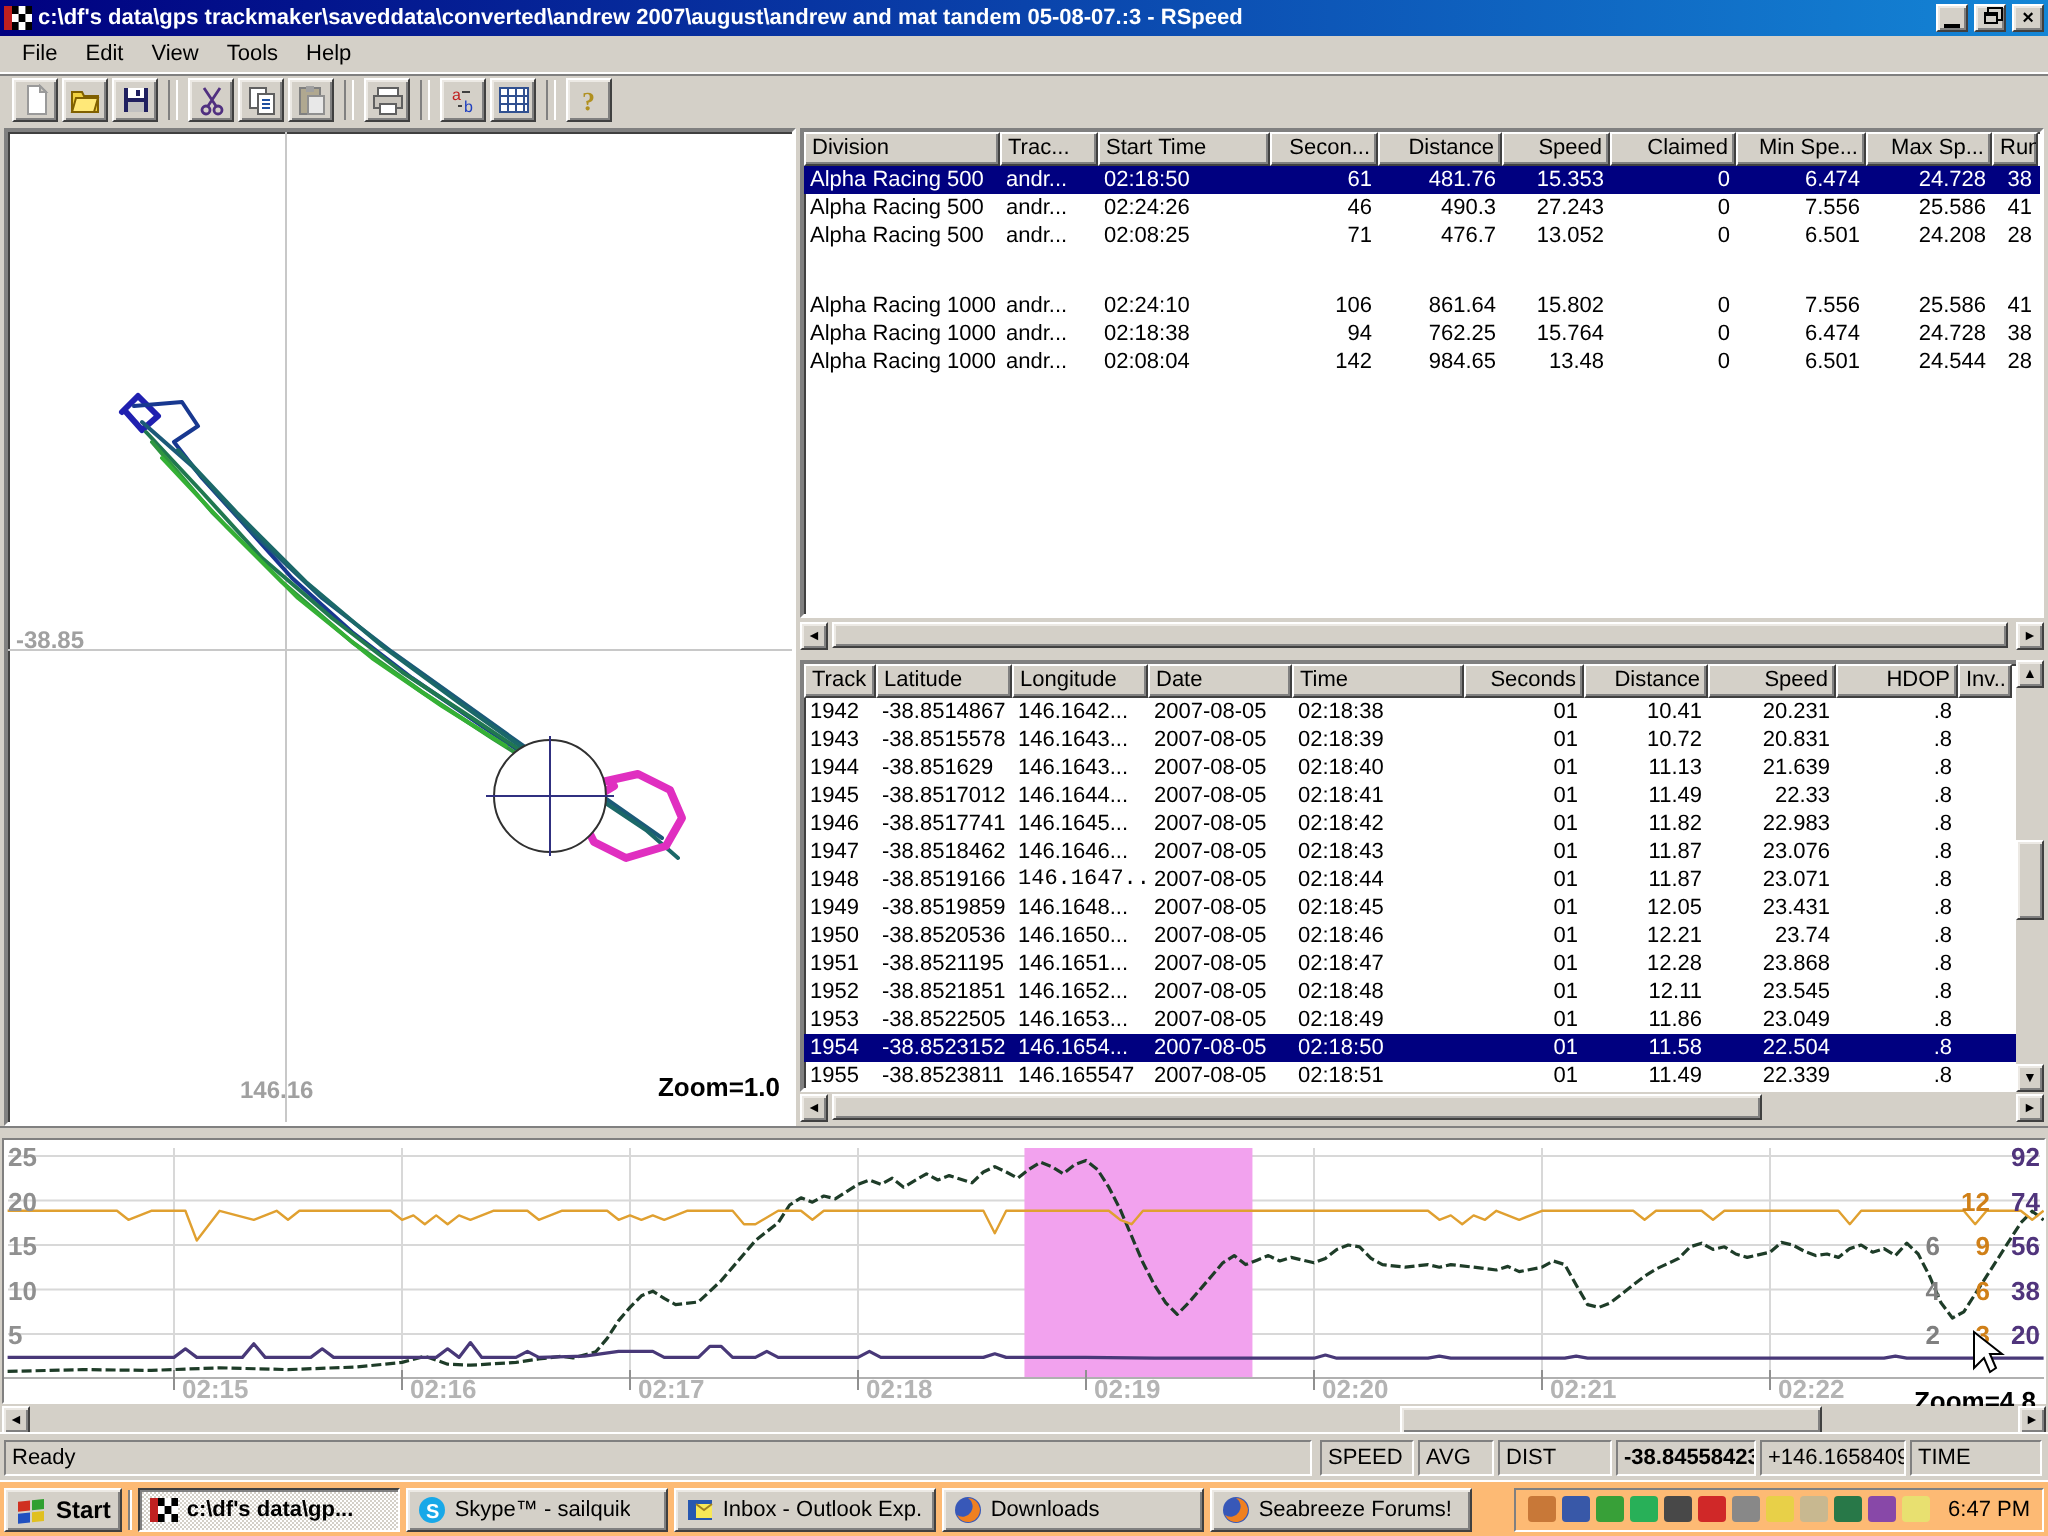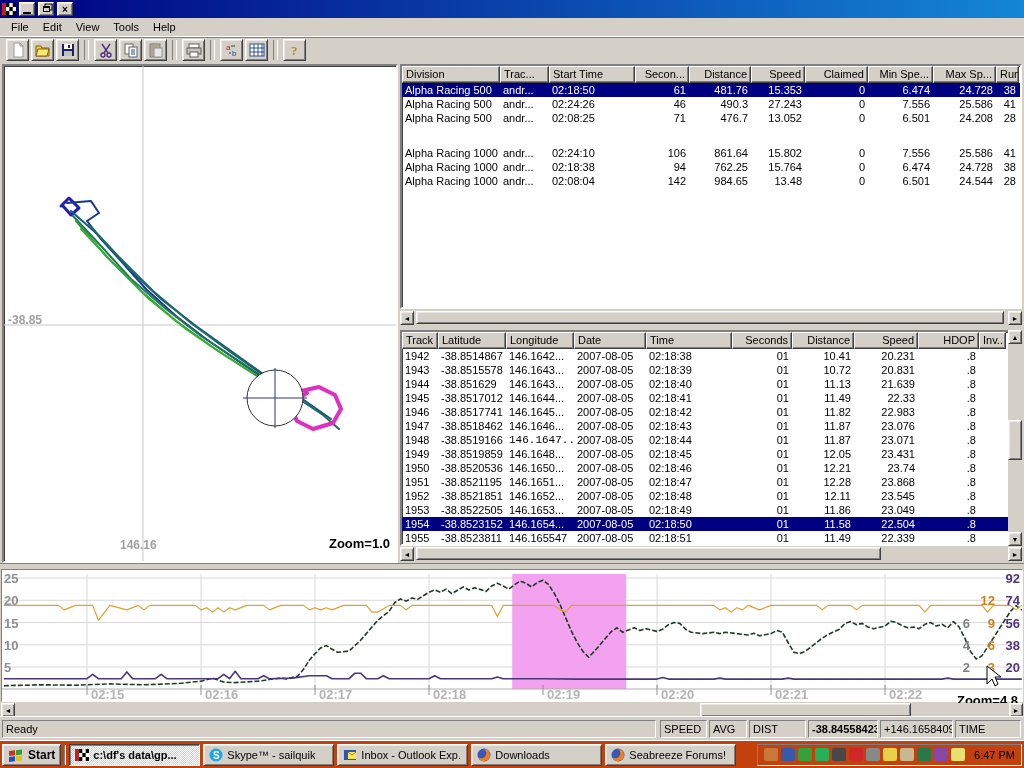--- a/index.html
+++ b/index.html
@@ -39,21 +39,21 @@
   .sb .arrow{position:absolute;width:14px;height:14px;display:flex;align-items:center;justify-content:center;font-size:7px;color:#000}
   .thumb{position:absolute;top:1px;height:13px}
   
   #graph-panel{left:0;top:563px;width:1024px;height:153px;background:#d4d0c8;border-top:1px solid #808080}
   #graph-plot{position:absolute;left:1px;top:5px;width:1022px;height:133px;background:#fff;border:1px solid;border-color:#808080 #fff #fff #808080}
   #graph-zoom{position:absolute;right:4px;top:123px;font-weight:bold;font-size:13px}
   
   #statusbar{left:0;top:716px;width:1024px;height:24px;background:#d4d0c8;border-top:1px solid #fff}
   .stpanel{position:absolute;top:3px;height:18px;border:1px solid;border-color:#808080 #fff #fff #808080;padding:2px 3px;white-space:nowrap;overflow:hidden}
   
-  #taskbar{left:0;top:740px;width:1024px;height:28px;background:#c2410c;border-top:1px solid #fff;display:flex;align-items:center;gap:3px;padding:0 2px}
+  #taskbar{left:0;top:740px;width:1024px;height:28px;background:#fdba74;border-top:1px solid #fff;display:flex;align-items:center;gap:3px;padding:0 2px}
   .taskbtn{height:22px;display:flex;align-items:center;gap:4px;padding:0 5px;white-space:nowrap;overflow:hidden}
   .taskbtn.active{border-color:#404040 #fff #fff #404040;box-shadow:inset 1px 1px 0 #808080;background-image:conic-gradient(#fff 25%,#d4d0c8 0 50%,#fff 0 75%,#d4d0c8 0);background-size:2px 2px;font-weight:bold}
   #start-btn{font-weight:bold;font-size:12px}
   #tray{margin-left:auto;height:22px;border:1px solid;border-color:#808080 #fff #fff #808080;display:flex;align-items:center;gap:3px;padding:0 6px}
   .tray-ico{width:14px;height:13px;border-radius:2px;display:inline-block}
   .ico14{width:14px;height:14px;flex:none}
 </style>
 </head>
 <body>
 
@@ -62,20 +62,21 @@
   <div id="titlebar" class="abs">
     <svg class="ico14" viewBox="0 0 14 14">
       <rect x="0" y="1" width="4" height="12" fill="#c02020"></rect>
       <rect x="4" y="1" width="10" height="12" fill="#fff"></rect>
       <rect x="4" y="1" width="3.3" height="4" fill="#000"></rect>
         <rect x="10.7" y="1" width="3.3" height="4" fill="#000"></rect>
       <rect x="7.3" y="5" width="3.4" height="4" fill="#000"></rect>
       <rect x="4" y="9" width="3.3" height="4" fill="#000"></rect>
         <rect x="10.7" y="9" width="3.3" height="4" fill="#000"></rect>
     </svg>
+    <div id="title-text">c:\df's data\gps trackmaker\saveddata\converted\andrew 2007\august\andrew and mat tandem 05-08-07.:3 - RSpeed</div>
     <div class="winbtn raised">
         <div style="width:8px;height:2px;background:#000;margin-top:7px"></div>
       </div>
     <div class="winbtn raised">
         <div style="width:7px;height:6px;border:1px solid #000;border-top-width:2px;box-shadow:2px -2px 0 -0.5px #d4d0c8,2px -2px 0 0.5px #000"></div>
       </div>
     <div class="winbtn raised">×</div>
   </div>
 
   <div id="menubar" class="abs">

